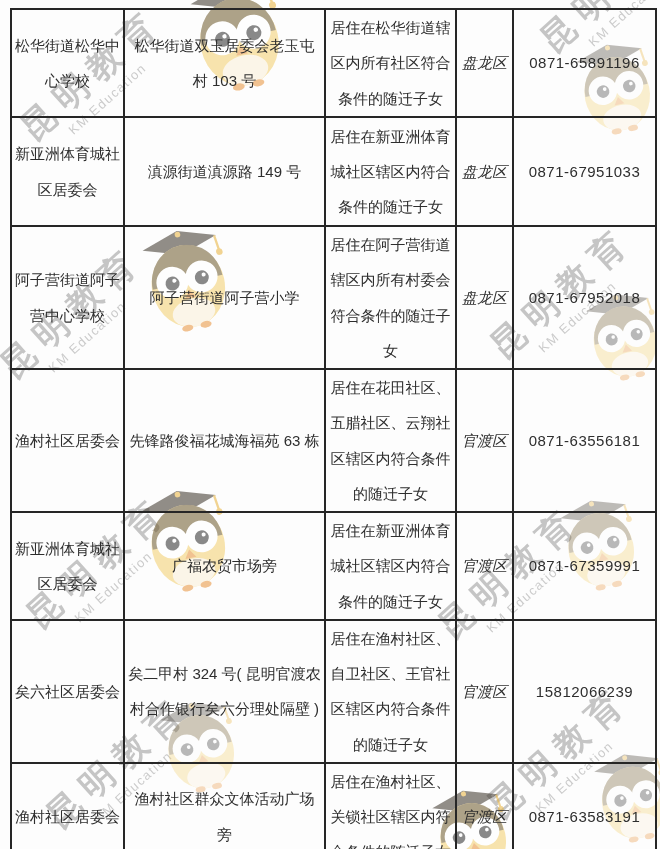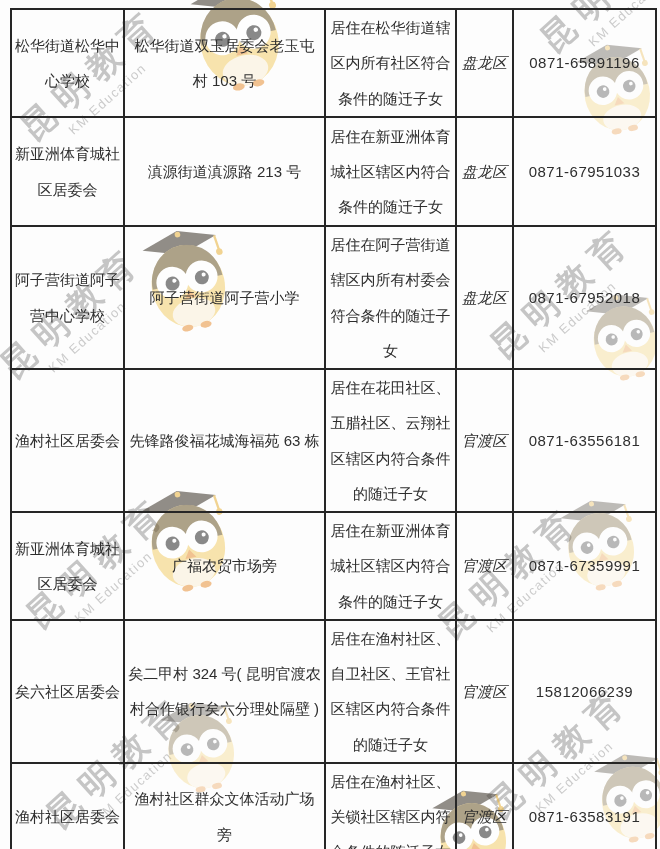--- a/index.html
+++ b/index.html
@@ -174,21 +174,21 @@
     <tbody>
       <tr class="r1">
         <td>松华街道松华中心学校</td>
         <td>松华街道双玉居委会老玉屯村 103 号</td>
         <td>居住在松华街道辖区内所有社区符合条件的随迁子女</td>
         <td class="district">盘龙区</td>
         <td class="phone">0871-65891196</td>
       </tr>
       <tr class="r2">
         <td>新亚洲体育城社区居委会</td>
-        <td>滇源街道滇源路 213 号</td>
+        <td>滇源街道滇源路 149 号</td>
         <td>居住在新亚洲体育城社区辖区内符合条件的随迁子女</td>
         <td class="district">盘龙区</td>
         <td class="phone">0871-67951033</td>
       </tr>
       <tr class="r3">
         <td>阿子营街道阿子营中心学校</td>
         <td>阿子营街道阿子营小学</td>
         <td>居住在阿子营街道辖区内所有村委会符合条件的随迁子女</td>
         <td class="district">盘龙区</td>
         <td class="phone">0871-67952018</td>

